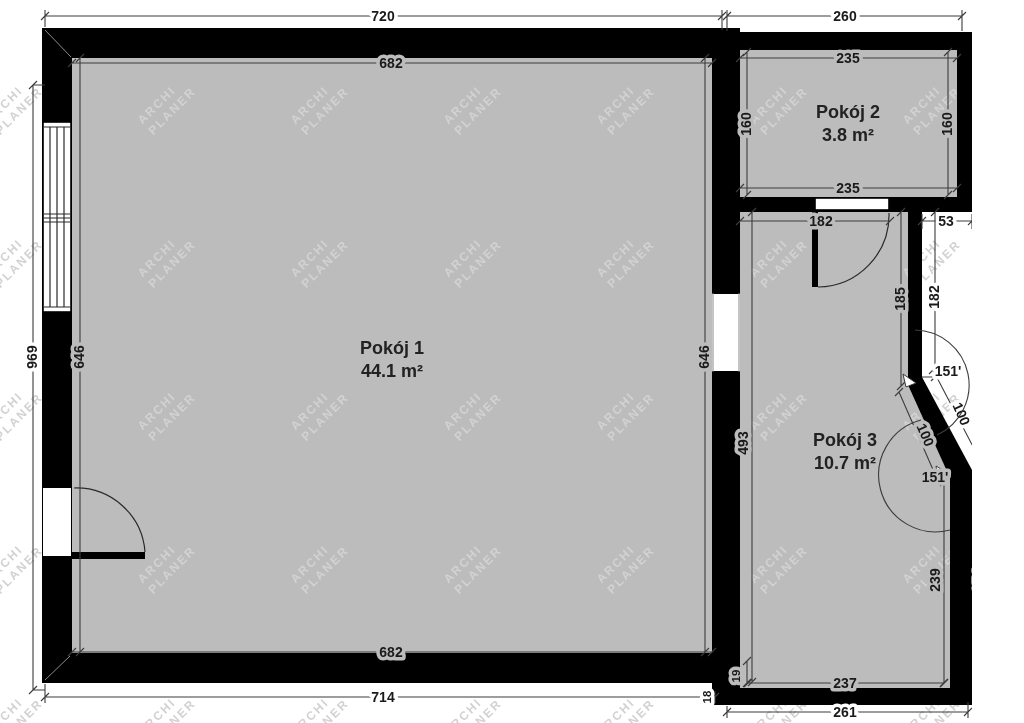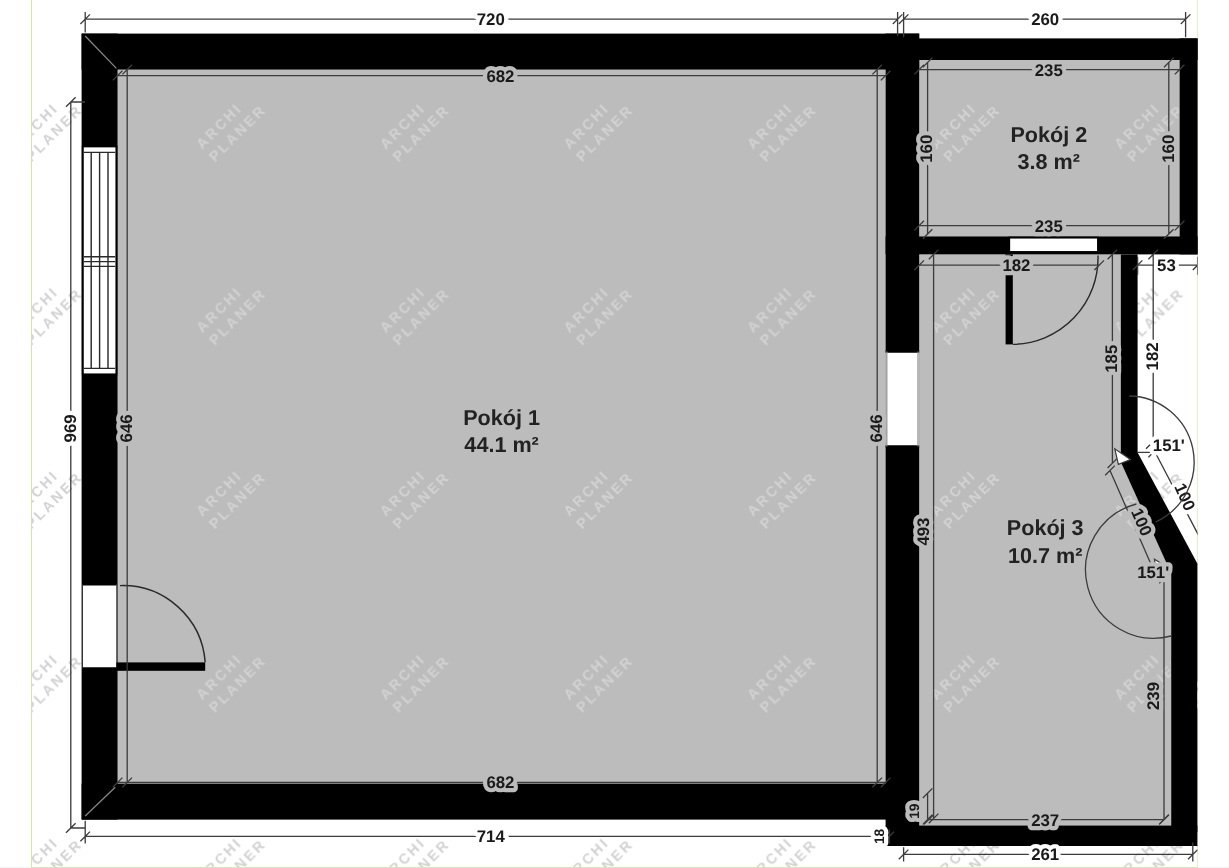--- a/index.html
+++ b/index.html
@@ -1,16 +1,16 @@
 <!DOCTYPE html>
 <html><head>
 <meta charset="utf-8">
 <style>
   html,body{margin:0;padding:0;background:#fff;}
-  .stage{position:relative;width:972px;height:723px;background:#84cc16;overflow:hidden;margin-left:26px;}
+  .stage{position:relative;width:972px;height:723px;background:#5eead4;overflow:hidden;}
   svg{display:block;}
   text{font-family:"Liberation Sans", sans-serif;}
   .dim{stroke:#3c3c3c;stroke-width:1.1;fill:none;}
   .hair{stroke:#000;stroke-width:2;fill:none;}
   .thin{stroke:#2a2a2a;stroke-width:1.2;fill:none;}
   .miter{stroke:#8a8a8a;stroke-width:1;fill:none;}
   .lblw,.lblg{font-size:14px;font-weight:600;paint-order:stroke;stroke-linejoin:round;text-anchor:middle;}
   .lblw{stroke:#ffffff;stroke-width:7;}
   .lblg{stroke:#bcbcbc;stroke-width:7;}
   .lbls{font-size:11.5px;}

